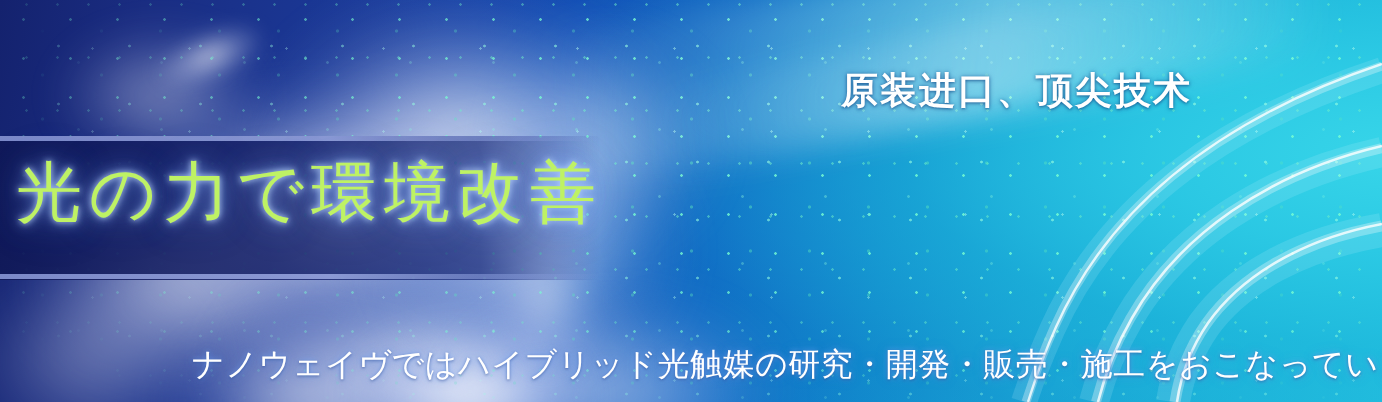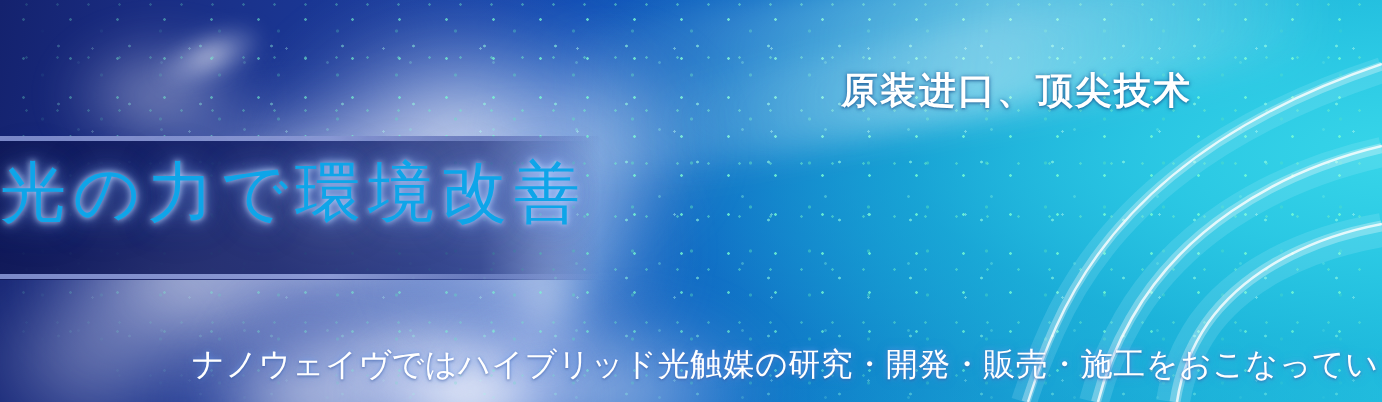--- a/index.html
+++ b/index.html
@@ -187,26 +187,26 @@
       rgba(150,170,232,0.40) 86%,
       rgba(150,170,232,0) 100%);
   }
   .band-rule.top    { top: 136px; }
   .band-rule.bottom { top: 274px; }
 
   
 
   .headline-jp {
     position: absolute;
-    left: 0;
+    left: 16px;
     top: 160px;
     font-size: 66px;
     line-height: 1;
     letter-spacing: 7px;
-    color: #0ea5e9;
+    color: #bef264;
     font-weight: 400;
     white-space: nowrap;
     text-shadow:
       0 0 6px rgba(190,215,255,0.95),
       0 0 14px rgba(150,190,255,0.80),
       0 0 28px rgba(110,160,255,0.55),
       0 0 48px rgba(80,130,240,0.35);
   }
 
   .cn-line1 {

